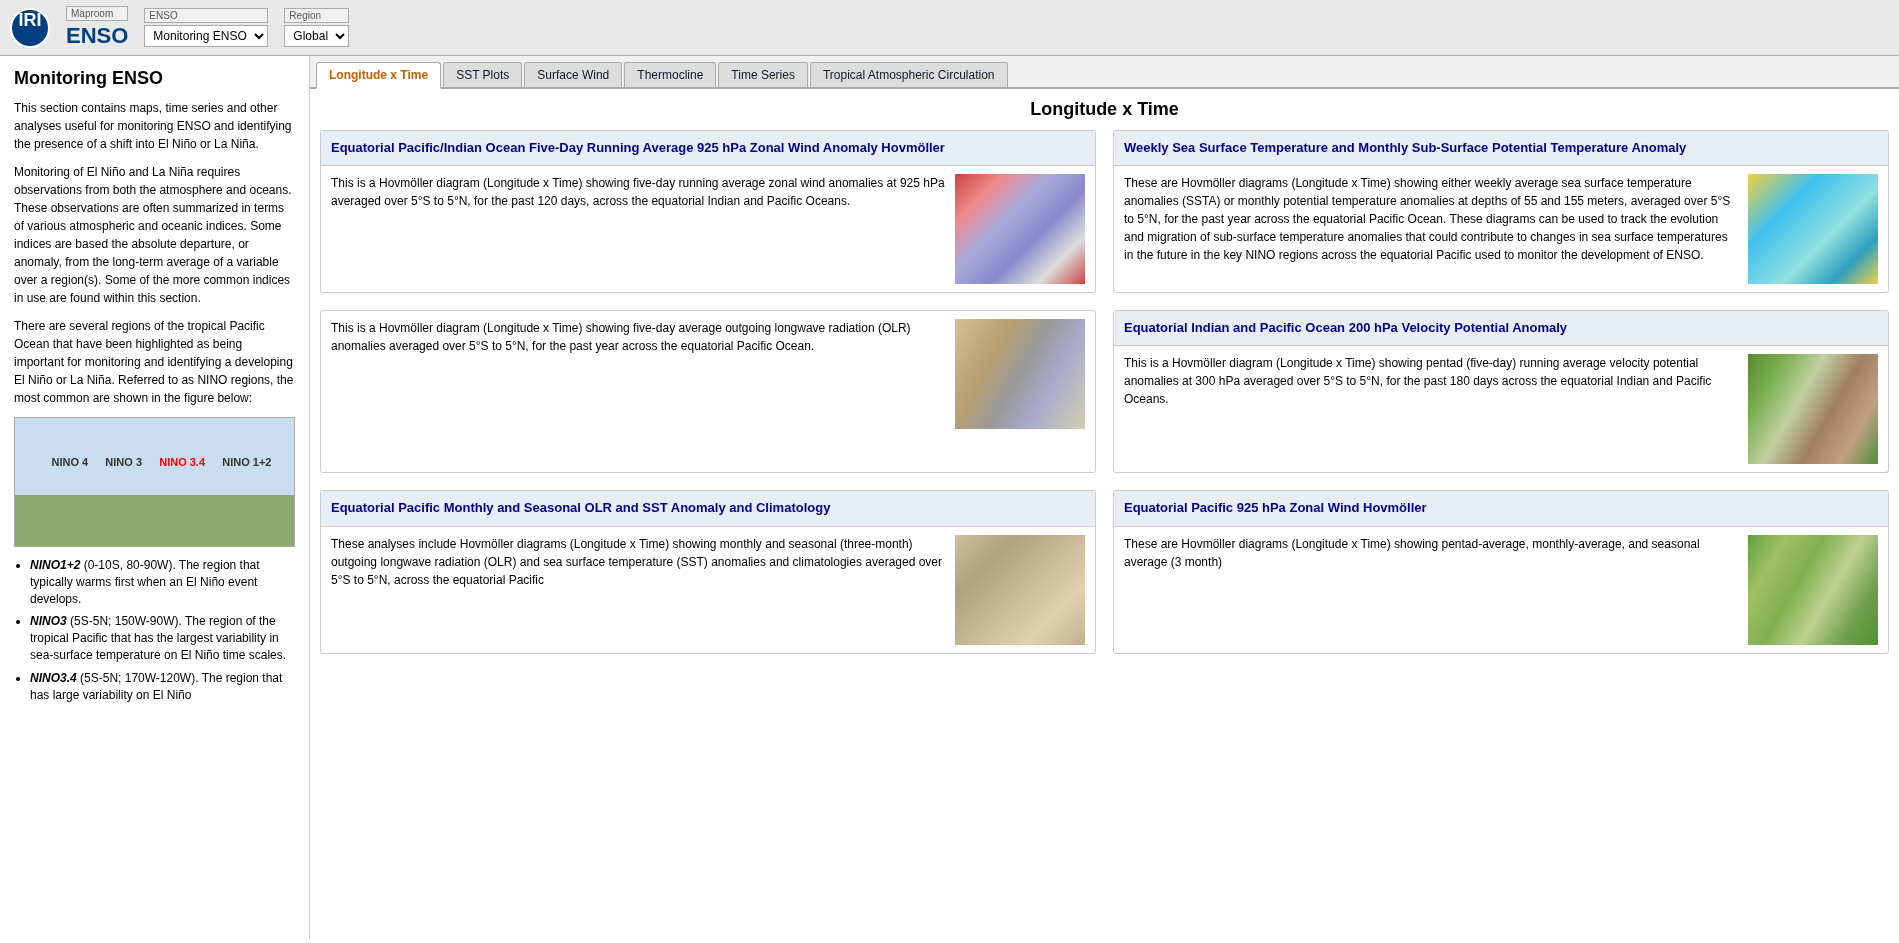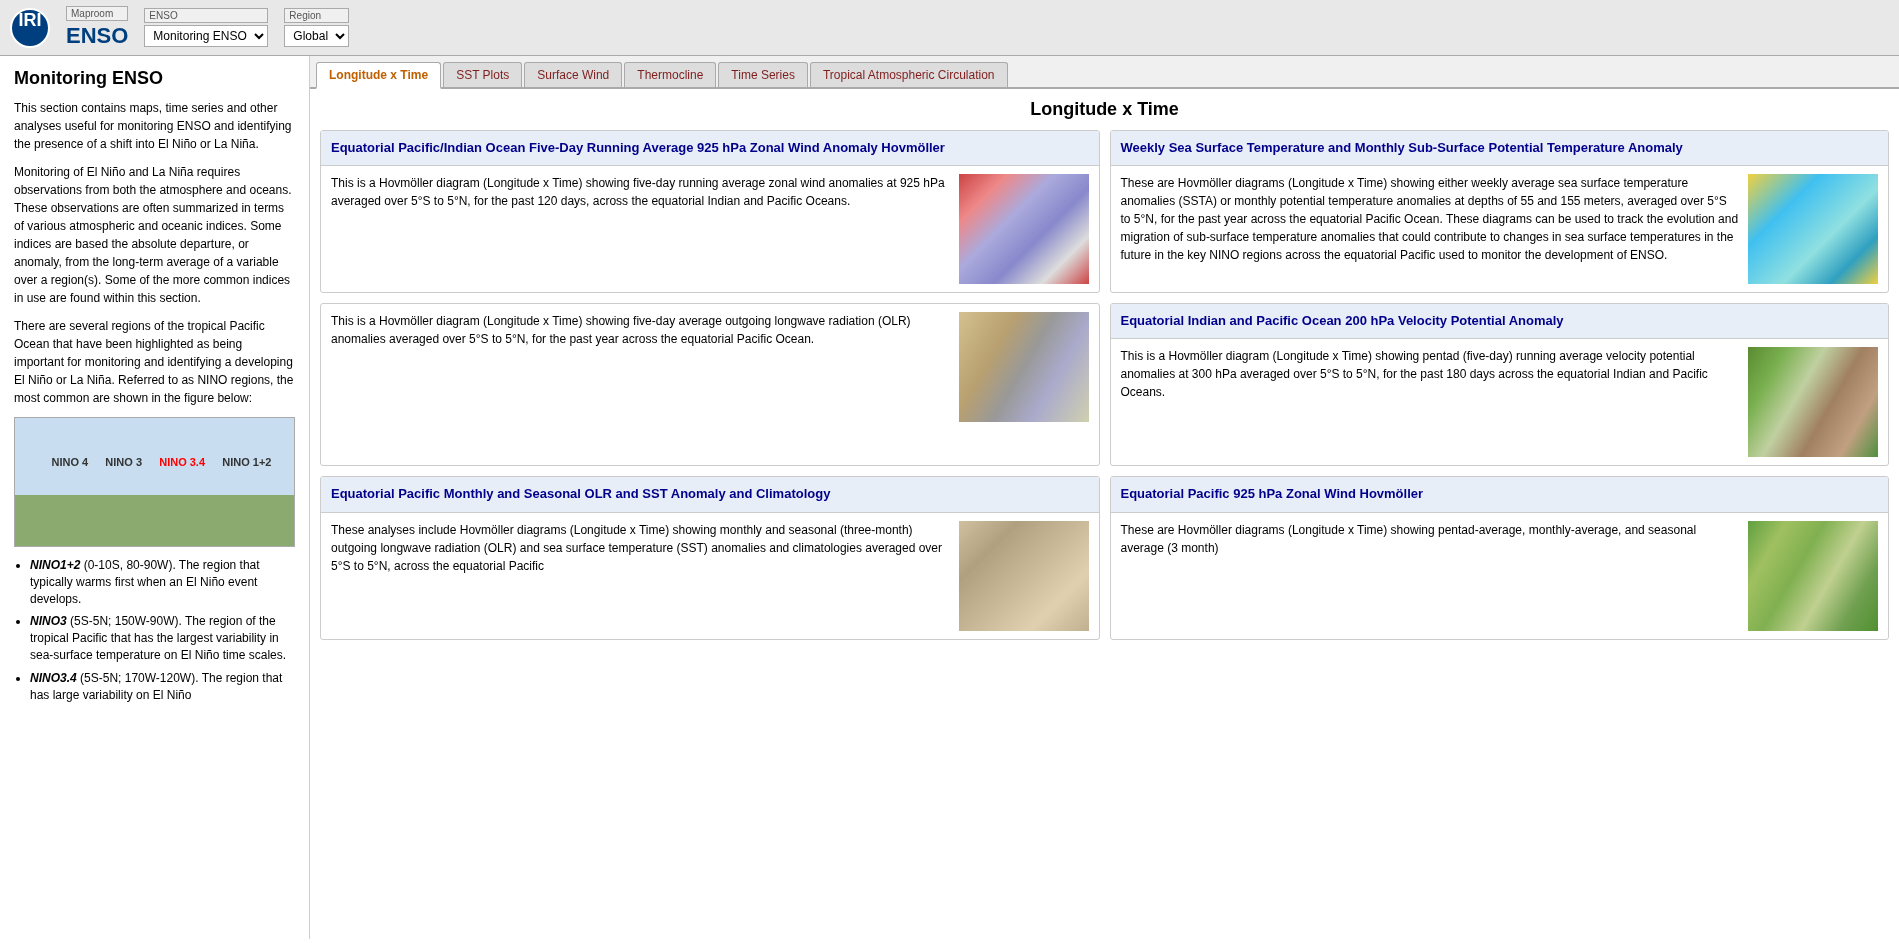--- a/index.html
+++ b/index.html
@@ -139,21 +139,21 @@
       padding-top: 6px;
       gap: 2px;
     }
     .tab {
       padding: 5px 12px;
       cursor: pointer;
       font-size: 12px;
       border: 1px solid #aaa;
       border-bottom: none;
       background: #ddd;
-      color: #7f1d1d;
+      color: #0f172a;
       border-radius: 3px 3px 0 0;
     }
     .tab.active {
       background: #fff;
       color: #c06000;
       font-weight: bold;
       border-bottom: 2px solid #fff;
       margin-bottom: -2px;
     }
 
@@ -163,21 +163,21 @@
       font-size: 18px;
       font-weight: bold;
       padding: 10px;
       color: #000;
     }
 
     
     #cards-grid {
       display: grid;
       grid-template-columns: 1fr 1fr;
-      gap: 10px;
+      gap: 17px;
       padding: 0 10px 10px 10px;
     }
 
     .card {
       border: 1px solid #ccc;
       border-radius: 3px;
       overflow: hidden;
       background: #fff;
     }
     .card-header {

